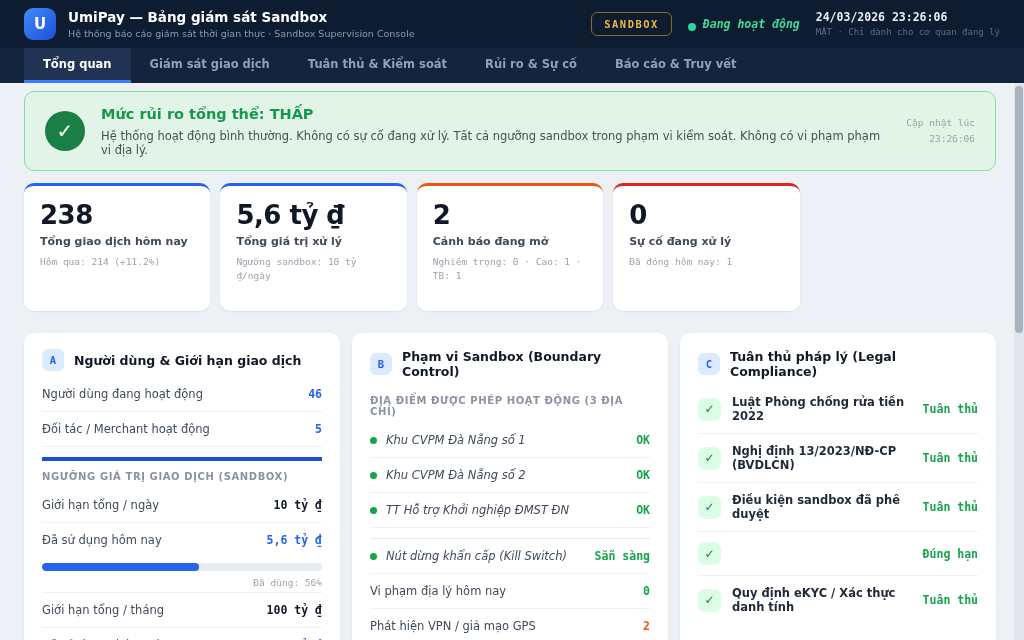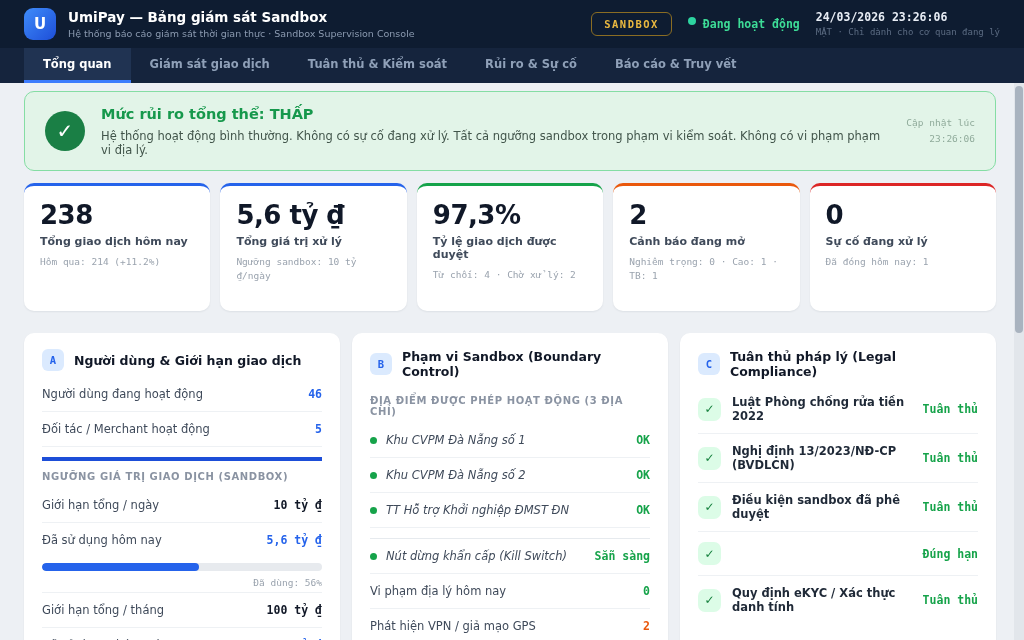--- a/index.html
+++ b/index.html
@@ -14,22 +14,22 @@
           background:linear-gradient(135deg,#3f8cfa,#1d4ed8);
           color:#fff; font-weight:bold; font-size:15px;
           display:flex; align-items:center; justify-content:center; }
   .htitles { line-height:1.25; }
   .htitle { color:#ffffff; font-size:13.5px; font-weight:bold; }
   .hsub { color:#8b9ab0; font-size:9.5px; margin-top:2px; }
   .hright { margin-left:auto; display:flex; align-items:center; gap:16px; }
   .env-badge { color:#eab840; border:1px solid #8a6d23; border-radius:6px;
                font-size:10.5px; font-weight:bold; letter-spacing:.14em;
                padding:5px 12px; }
-  .status { display:flex; align-items:flex-start; gap:7px; color:#3ddc97;
-            font-size:11.5px; font-weight:bold; }
+  .status { display:flex; align-items:flex-end; gap:7px; color:#3ddc97;
+            font-size:11.5px; font-weight:bold;font-style:italic; }
   .status-dot { width:8px; height:8px; border-radius:50%; background:#2dd4a0; }
   .dt { line-height:1.5; }
   .dt-time { color:#e8edf5; font-size:11.5px; font-weight:bold; }
   .dt-class { color:#5b6b82; font-size:9px; }
 
   
   .tabbar { background:#15243d; height:35px; display:flex; padding-left:24px; }
   .tab { color:#8fa0b8; font-size:11.5px; font-weight:bold; padding:0 19px;
          display:flex; align-items:center; cursor:pointer; border-bottom:3px solid transparent; }
   .tab.active { color:#ffffff; background:#203352; border-bottom-color:#3d7bfd; }
@@ -146,25 +146,20 @@
     <div class="stat" style="border-top-color: rgb(37, 99, 235);">
       <div class="stat-value">238</div>
       <div class="stat-label">Tổng giao dịch hôm nay</div>
       <div class="stat-sub mono">Hôm qua: 214 (+11.2%)</div>
     </div>
     <div class="stat" style="border-top-color: rgb(37, 99, 235);">
       <div class="stat-value">5,6 tỷ ₫</div>
       <div class="stat-label">Tổng giá trị xử lý</div>
       <div class="stat-sub mono">Ngưỡng sandbox: 10 tỷ ₫/ngày</div>
     </div>
-    <div class="stat" style="border-top-color: rgb(22, 163, 74);">
-      <div class="stat-value">97,3%</div>
-      <div class="stat-label">Tỷ lệ giao dịch được duyệt</div>
-      <div class="stat-sub mono">Từ chối: 4 · Chờ xử lý: 2</div>
-    </div>
     <div class="stat" style="border-top-color: rgb(234, 88, 12);">
       <div class="stat-value">2</div>
       <div class="stat-label">Cảnh báo đang mở</div>
       <div class="stat-sub mono">Nghiêm trọng: 0 · Cao: 1 · TB: 1</div>
     </div>
     <div class="stat" style="border-top-color: rgb(220, 38, 38);">
       <div class="stat-value">0</div>
       <div class="stat-label">Sự cố đang xử lý</div>
       <div class="stat-sub mono">Đã đóng hôm nay: 1</div>
     </div>

